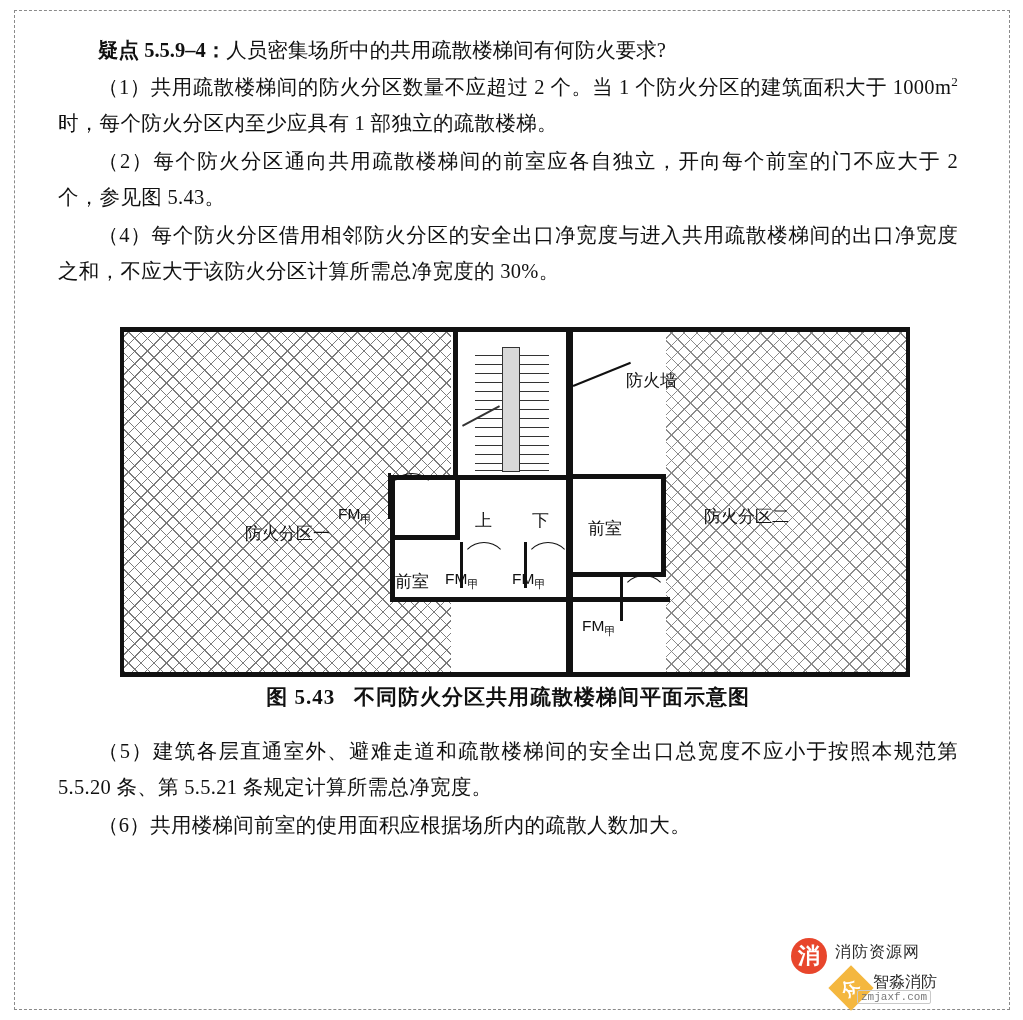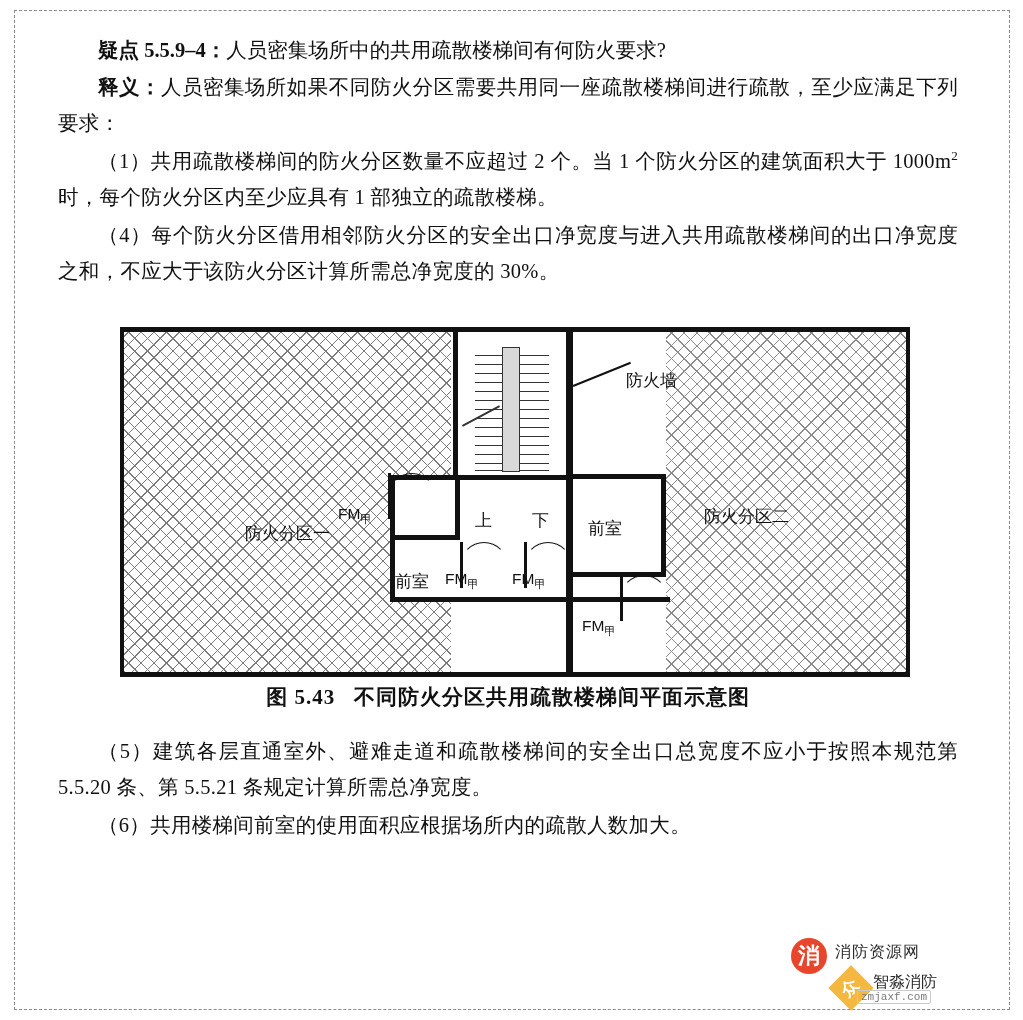--- a/index.html
+++ b/index.html
@@ -371,28 +371,28 @@
 
 <div class="page">
   <div class="cut-border"></div>
 
   <div class="content">
 
     <p class="q-title">
       <span class="bold">疑点 5.5.9–4：</span><span>人员密集场所中的共用疏散楼梯间有何防火要求?</span>
     </p>
 
-    <p class="para indent">
-      <span class="bold">释义：</span><span>人员密集场所如果不同防火分区需要共用同一座疏散楼梯间进行疏散，至少应满足下列要求：</span>
-    </p>
 
     <p class="para indent">
       <span>（1）共用疏散楼梯间的防火分区数量不应超过 2 个。当 1 个防火分区的建筑面积大于 1000m</span><sup>2</sup><span> 时，每个防火分区内至少应具有 1 部独立的疏散楼梯。</span>
     </p>
 
+    <p class="para indent">
+      <span>（2）每个防火分区通向共用疏散楼梯间的前室应各自独立，开向每个前室的门不应大于 2 个，参见图 5.43。</span>
+    </p>
 
 
     <p class="para indent">
       <span>（4）每个防火分区借用相邻防火分区的安全出口净宽度与进入共用疏散楼梯间的出口净宽度之和，不应大于该防火分区计算所需总净宽度的 30%。</span>
     </p>
 
     <div class="figure">
       <div class="plan">
 
         <div class="zone zone-left"></div>

